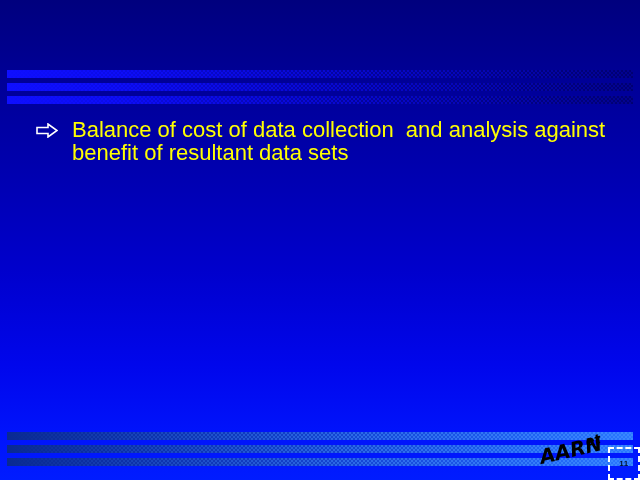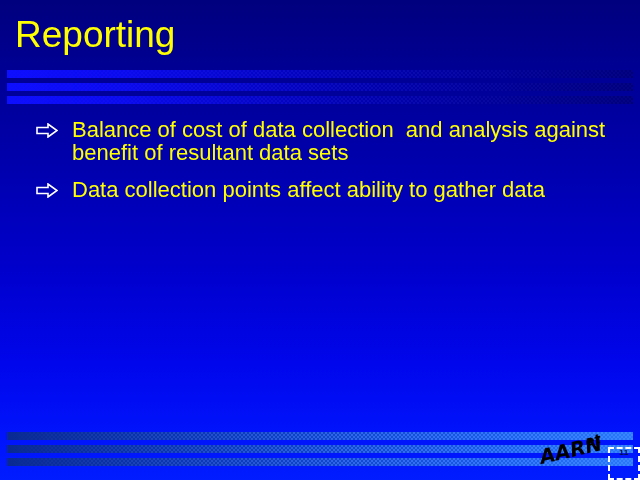--- a/index.html
+++ b/index.html
@@ -139,65 +139,56 @@
   
   #page-number-box {
     position: absolute;
     left: 608px;
     top: 447px;
     width: 32px;
     height: 33px;
     border: 2px dashed #ffffff;
     box-sizing: border-box;
     display: flex;
-    align-items: flex-start;
+    align-items: center;
     justify-content: center;
   }
   #page-number-box .pn {
     font-family: "Liberation Sans", sans-serif;
     font-size: 8px;
     line-height: 8px;
     color: #001133;
     font-weight: bold;
     letter-spacing: 0.5px;
   }
 </style>
 </head>
 <body>
 
 <div id="slide">
 
-  <div id="slide-title">Reporting</div>
 
   <div id="top-bars" class="bar-group">
     <div class="bar"></div>
     <div class="bar"></div>
     <div class="bar"></div>
   </div>
 
   <div id="body-list">
 
     <div class="bullet-row">
       <span class="bullet-marker">
         <svg width="22" height="15" viewBox="0 0 22 15" aria-hidden="true">
           <path d="M1 4.5 H12 V1 L21 7.5 L12 14 V10.5 H1 Z" fill="none" stroke="#ffffff" stroke-width="1.6" stroke-linejoin="miter"></path>
         </svg>
       </span>
       <span class="bullet-text">Balance of cost of data collection  and analysis against
 benefit of resultant data sets</span>
     </div>
 
-    <div class="bullet-row">
-      <span class="bullet-marker">
-        <svg width="22" height="15" viewBox="0 0 22 15" aria-hidden="true">
-          <path d="M1 4.5 H12 V1 L21 7.5 L12 14 V10.5 H1 Z" fill="none" stroke="#ffffff" stroke-width="1.6" stroke-linejoin="miter"></path>
-        </svg>
-      </span>
-      <span class="bullet-text">Data collection points affect ability to gather data</span>
-    </div>
 
   </div>
 
   <div id="bottom-bars" class="bar-group">
     <div class="bar"></div>
     <div class="bar"></div>
     <div class="bar"></div>
   </div>
 
   <div id="aarnet-logo">

